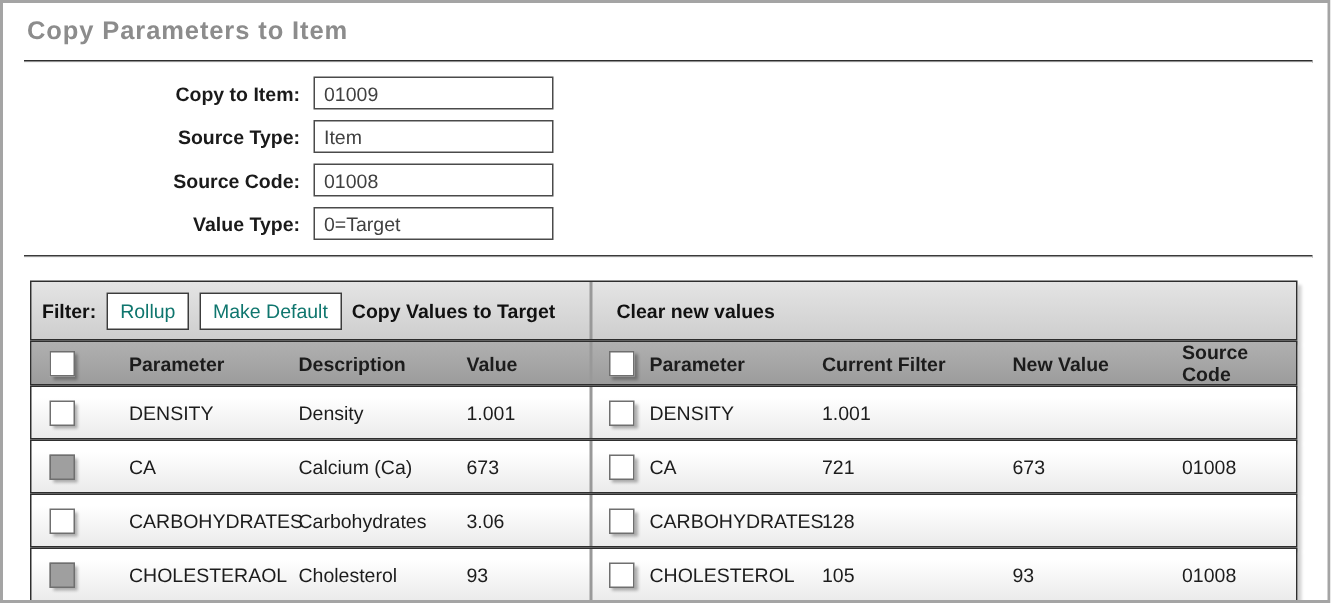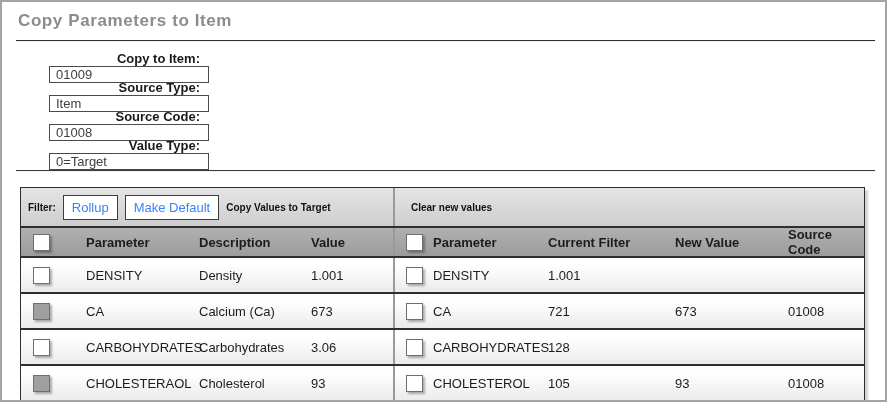--- a/index.html
+++ b/index.html
@@ -26,21 +26,21 @@
     height: 2px; background: #2e2e2e;
     border-bottom: 1px solid #f2f2f2;
   }
   .section-rule {
     position: absolute; left: 14px; right: 10px; top: 168px;
     height: 2px; background: #3a3a3a;
     border-bottom: 1px solid #f2f2f2;
   }
   
   .form { position: absolute; left: 0; top: 49px; }
-  .form-row { display: flex; align-items: flex-end; height: 22px; margin-bottom: 7px; flex-direction: column; }
+  .form-row { display: flex; align-items: center; height: 22px; margin-bottom: 7px; }
   .form-label {
     width: 207px; text-align: right; padding-right: 9px;
     font-size: 13px; font-weight: bold; color: #1a1a1a;
   }
   .form-input {
     width: 160px; height: 22px;
     border: 1px solid #4a4a4a; background: #ffffff;
     font-family: "Liberation Sans", "DejaVu Sans", sans-serif;
     font-size: 13px; color: #404040; padding: 0 6px; outline: none;
   }
@@ -62,26 +62,26 @@
   .c-cb    { width: 65px;  padding-left: 12px; }
   .c-param { width: 113px; }
   .c-desc  { width: 112px; }
   .c-value { flex: 1; }
   .c-cb-r    { width: 38px; padding-left: 11px; }
   .c-param-r { width: 115px; }
   .c-cur     { width: 107px; }
   .c-new     { width: 113px; margin-left: 20px; }
   .c-src     { flex: 1; }
   
-  .tb-label { font-size: 10px; font-weight: bold; color: #111; }
+  .tb-label { font-size: 13px; font-weight: bold; color: #111; }
   .toolbar-row .panel-left { padding-left: 7px; gap: 7px; }
   .toolbar-row .panel-right { padding-left: 16px; }
   .tb-button {
     font-family: "Liberation Sans", "DejaVu Sans", sans-serif;
-    font-size: 13px; color: #3b82f6;
+    font-size: 13px; color: #0f766e;
     background: #ffffff; border: 1px solid #3c3c3c;
     height: 25px; padding: 0 8px; cursor: pointer;
   }
   
   .checkbox {
     display: inline-block; width: 17px; height: 17px;
     background: #ffffff; border: 1px solid #6f6f6f;
     box-shadow: 2px 2px 2px rgba(0,0,0,0.3);
     cursor: pointer; flex: none;
   }

